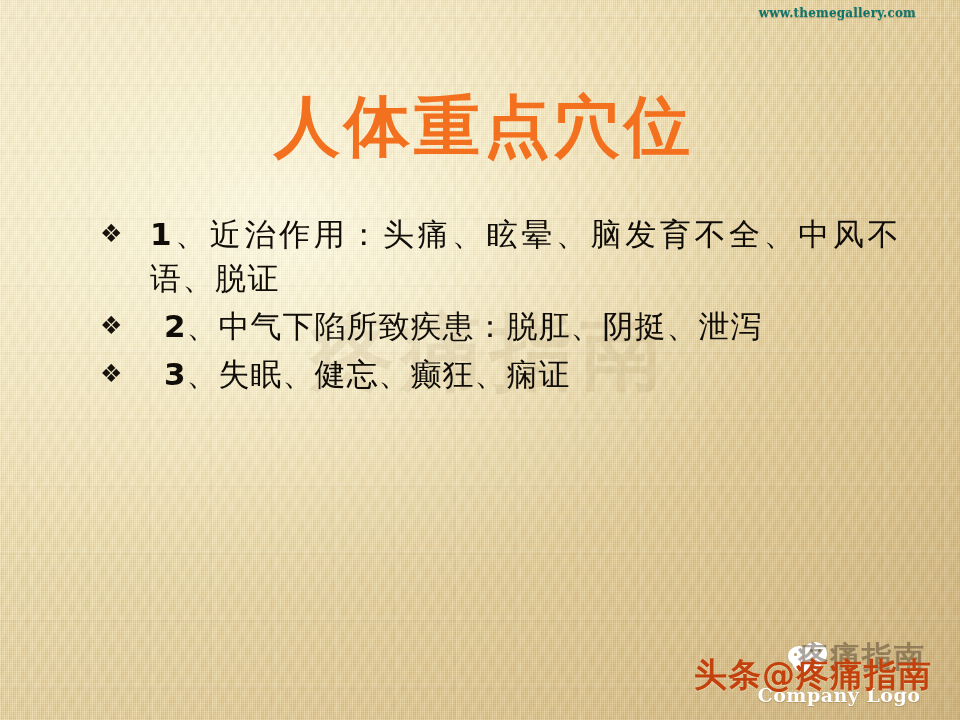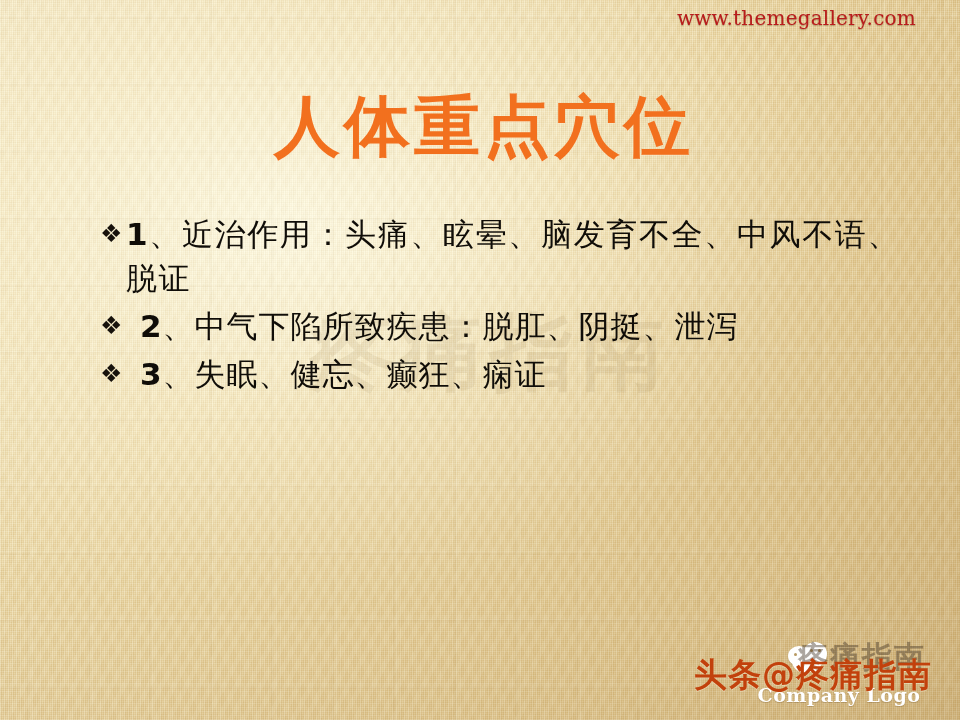--- a/index.html
+++ b/index.html
@@ -134,23 +134,23 @@
     white-space: nowrap;
     pointer-events: none;
   }
 
   
   .header-url {
     position: absolute;
     right: 44px;
     top: 6px;
     font-family: "DejaVu Serif", "Liberation Serif", serif;
-    font-size: 20px;
-    font-weight: normal;
-    color: #b91c1c;
+    font-size: 12px;
+    font-weight: bold;
+    color: #0f766e;
     letter-spacing: 0.2px;
     text-shadow: 0 1px 1px rgba(120,92,48,0.45);
     white-space: nowrap;
   }
 
   
   .slide-title {
     position: absolute;
     left: 0;
     right: 0;
@@ -190,20 +190,21 @@
   }
   .bullet-text {
     flex: 1 1 auto;
     font-family: "DejaVu Serif", "Liberation Serif", serif;
     font-size: 31px;
     line-height: 44px;
     color: #100d08;
     letter-spacing: 1px;
     text-align: justify;
     text-justify: inter-character;
+    margin-left: 24px;
   }
   .bullet-text .lead-num {
     font-family: "DejaVu Sans", "Liberation Sans", sans-serif;
     font-weight: bold;
   }
   .row-1 .bullet-text { letter-spacing: 1.5px; }
   .row-2 .bullet-mark,
   .row-3 .bullet-mark { letter-spacing: 0; }
   .row-2 .bullet-text,
   .row-3 .bullet-text { padding-left: 14px; }

